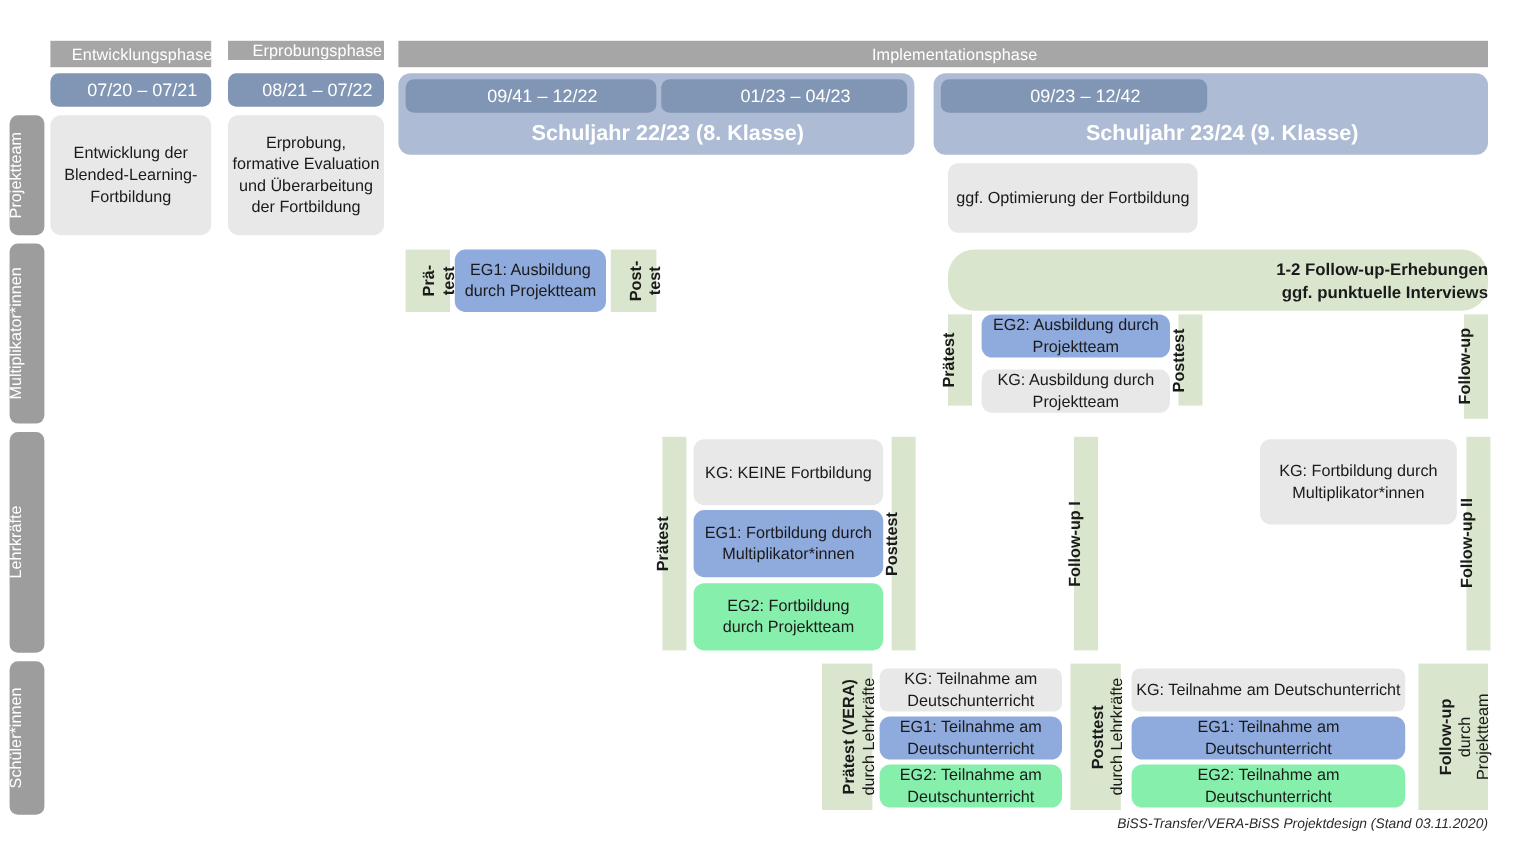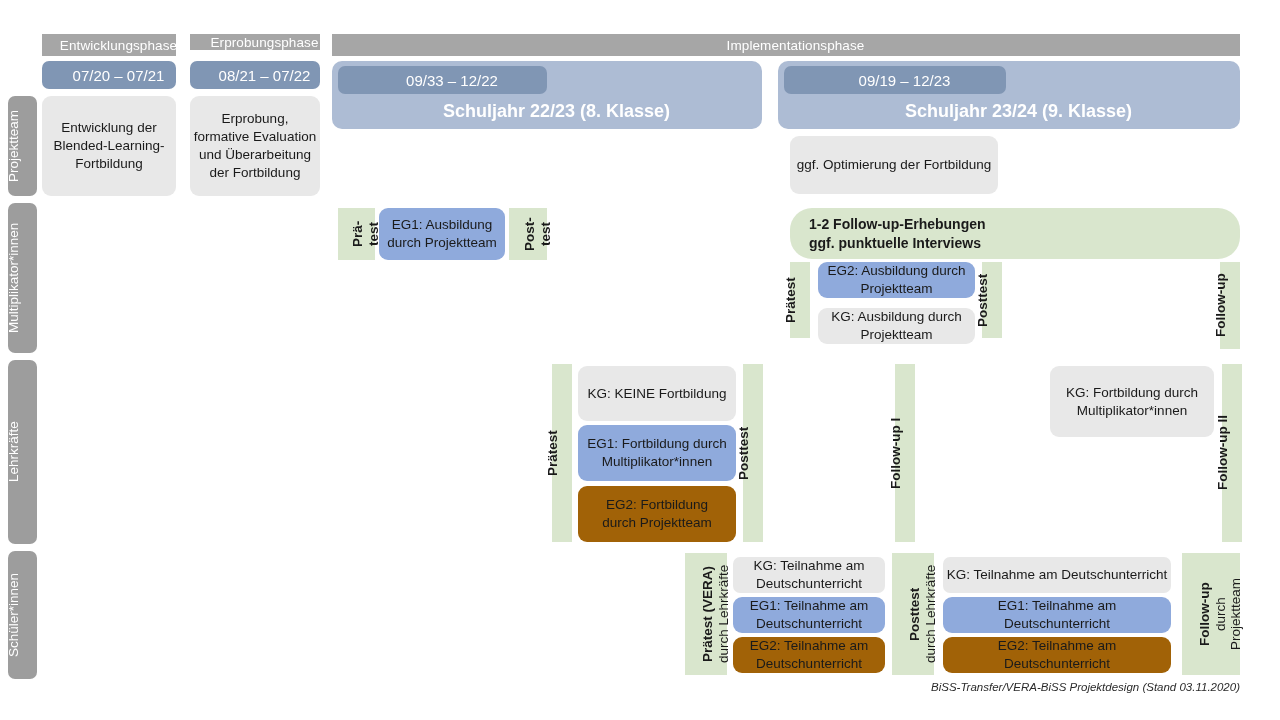--- a/index.html
+++ b/index.html
@@ -40,21 +40,21 @@
     text-align:center;font-size:13.5px;line-height:1.33;
     padding:2px 2px;
   }
   .gbox.small{border-radius:7px;}
   .bbox-dark{
     background:#8faadc;border-radius:9px;
     display:flex;align-items:center;justify-content:center;
     text-align:center;font-size:13.5px;line-height:1.33;padding:2px 6px;
   }
   .bbox-light{
-    background:#a16207;border-radius:9px;
+    background:#86efac;border-radius:9px;
     display:flex;align-items:center;justify-content:center;
     text-align:center;font-size:13.5px;line-height:1.33;padding:2px 14px;
   }
   
   .vbar{
     background:#d9e6cd;
     display:flex;align-items:center;justify-content:center;
     writing-mode:vertical-rl;transform:rotate(180deg);
     font-size:13.5px;font-weight:bold;color:#1a1a1a;
     text-align:center;line-height:1.15;
@@ -64,45 +64,46 @@
     flex-direction:row;
   }
   .vbar .vline{
     writing-mode:vertical-rl;transform:rotate(180deg);
     display:flex;align-items:center;justify-content:center;
     height:100%;
   }
   .vbar .vline.reg{font-weight:normal;}
   
   .hbanner{
-    background:#d9e6cd;display:flex;align-items:flex-start;justify-content:center;
+    background:#d9e6cd;display:flex;align-items:flex-end;justify-content:center;
     text-align:center;font-weight:bold;font-size:14px;line-height:1.35;border-radius:22px;
   }
   .footer-note{
     font-family:"Liberation Sans","DejaVu Sans",sans-serif;
     font-style:italic;font-size:11.5px;color:#2b2b2b;text-align:right;
   }
 </style>
 </head>
 <body>
 
 <div class="abs phase-hdr" style="left:42px;top:34px;width:134px;height:22px;">Entwicklungsphase</div>
 <div class="abs phase-hdr" style="left:190px;top:34px;width:130px;height:16px;">Erprobungsphase</div>
 <div class="abs phase-hdr" style="left:332px;top:34px;width:908px;height:22px;">Implementationsphase</div>
 
 <div class="abs date-pill" style="left:42px;top:61px;width:134px;height:28px;">07/20 – 07/21</div>
 <div class="abs date-pill" style="left:190px;top:61px;width:130px;height:28px;">08/21 – 07/22</div>
 
 <div class="abs year-wrap" style="left:332px;top:61px;width:430px;height:68px;">
-  <div class="abs date-pill" style="left:6px;top:5px;width:209px;height:28px;">09/33 – 12/22</div>
+  <div class="abs date-pill" style="left:6px;top:5px;width:209px;height:28px;">09/41 – 12/22</div>
+  <div class="abs date-pill" style="left:219px;top:5px;width:205px;height:28px;">01/23 – 04/23</div>
   <div class="abs year-label" style="left:0;top:36px;width:430px;height:28px;">Schuljahr 22/23 (8. Klasse)</div>
 </div>
 
 <div class="abs year-wrap" style="left:778px;top:61px;width:462px;height:68px;">
-  <div class="abs date-pill" style="left:6px;top:5px;width:222px;height:28px;">09/19 – 12/23</div>
+  <div class="abs date-pill" style="left:6px;top:5px;width:222px;height:28px;">09/23 – 12/42</div>
   <div class="abs year-label" style="left:0;top:36px;width:462px;height:28px;">Schuljahr 23/24 (9. Klasse)</div>
 </div>
 
 <div class="abs side-lbl" style="left:8px;top:96px;width:29px;height:100px;">Projektteam</div>
 <div class="abs side-lbl" style="left:8px;top:203px;width:29px;height:150px;">Multiplikator*innen</div>
 <div class="abs side-lbl" style="left:8px;top:360px;width:29px;height:184px;">Lehrkräfte</div>
 <div class="abs side-lbl" style="left:8px;top:551px;width:29px;height:128px;">Schüler*innen</div>
 
 <div class="abs gbox" style="left:42px;top:96px;width:134px;height:100px;">Entwicklung der Blended-Learning-Fortbildung</div>
 <div class="abs gbox" style="left:190px;top:96px;width:130px;height:100px;">Erprobung, formative Evaluation und Überarbeitung der Fortbildung</div>

